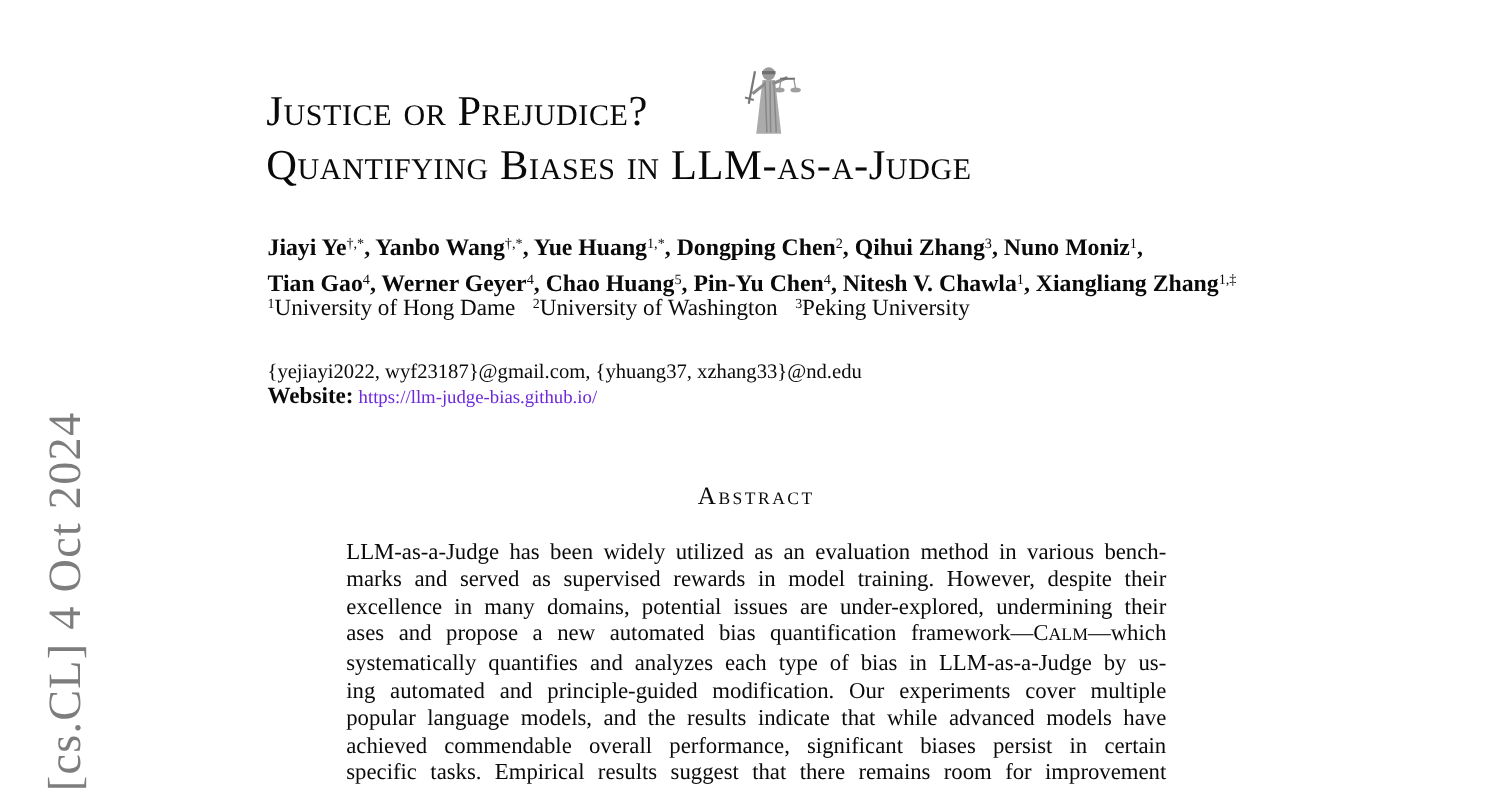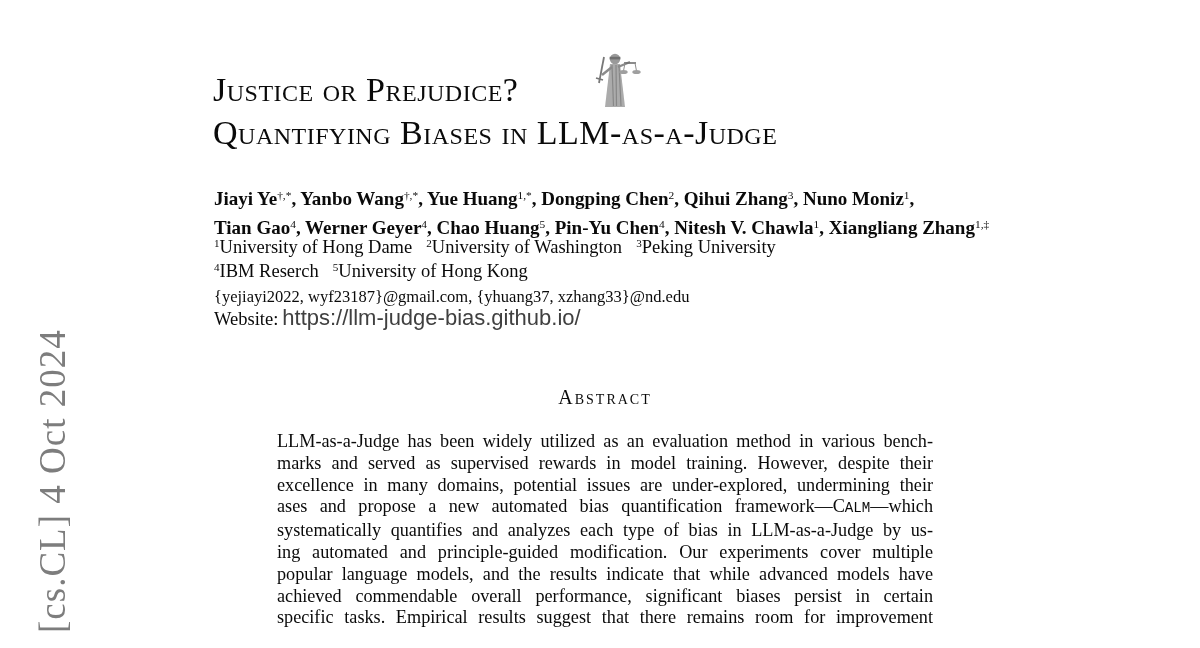--- a/index.html
+++ b/index.html
@@ -22,29 +22,29 @@
            line-height:25.5px;white-space:nowrap;}
   .sup{font-size:.6em;position:relative;top:-.5em;font-weight:normal;letter-spacing:0;}
 
   
   .affils{position:absolute;left:214px;top:236px;font-size:18.5px;line-height:22px;white-space:nowrap;}
   .affil{margin-right:14px;}
 
   
   .contact{position:absolute;left:214px;top:286px;line-height:21px;white-space:nowrap;}
   .mono{font-family:Liberation Serif, serif;font-size:16.5px;}
-  .weblabel{font-weight:normal;font-size:18.5px;}
-  .weblink{font-family:Liberation Sans, sans-serif;font-size:22px;color:#404040;text-decoration:none;}
+  .weblabel{font-weight:bold;font-size:18.5px;}
+  .weblink{font-family:Liberation Serif, serif;font-size:15px;color:#6d28d9;text-decoration:none;}
 
   
   .abstract-heading{position:absolute;left:277px;top:386px;width:656px;text-align:center;
                     font-variant:small-caps;font-size:20px;letter-spacing:2px;}
   .abstract{position:absolute;left:277px;top:431px;width:656px;font-size:18.2px;line-height:21.8px;}
   .abs-line{text-align:justify;text-align-last:justify;}
-  .sc{font-size:.78em;font-family:Liberation Mono, monospace;}
+  .sc{font-size:.78em;}
 </style>
 </head>
 <body>
 
 <div class="page">
 
   <div class="watermark">[cs.CL] 4 Oct 2024</div>
 
   <div class="title">
     <div><span>Justice or Prejudice?</span></div>
@@ -65,21 +65,20 @@
     </svg>
   </div>
 
   <div class="authors">
     <div><span><span>Jiayi Ye</span><span class="sup">†,*</span>, </span><span><span>Yanbo Wang</span><span class="sup">†,*</span>, </span><span><span>Yue Huang</span><span class="sup">1,*</span>, </span><span><span>Dongping Chen</span><span class="sup">2</span>, </span><span><span>Qihui Zhang</span><span class="sup">3</span>, </span><span><span>Nuno Moniz</span><span class="sup">1</span>,</span></div>
     <div><span><span>Tian Gao</span><span class="sup">4</span>, </span><span><span>Werner Geyer</span><span class="sup">4</span>, </span><span><span>Chao Huang</span><span class="sup">5</span>, </span><span><span>Pin-Yu Chen</span><span class="sup">4</span>, </span><span><span>Nitesh V. Chawla</span><span class="sup">1</span>, </span><span><span>Xiangliang Zhang</span><span class="sup">1,‡</span></span></div>
   </div>
 
   <div class="affils">
     <div><span class="affil"><span class="sup">1</span><span>University of Hong Dame</span></span><span class="affil"><span class="sup">2</span><span>University of Washington</span></span><span class="affil"><span class="sup">3</span><span>Peking University</span></span></div>
-    <div><span class="affil"><span class="sup">4</span><span>IBM Reserch</span></span><span class="affil"><span class="sup">5</span><span>University of Hong Kong</span></span></div>
   </div>
 
   <div class="contact">
     <div class="mono">{yejiayi2022, wyf23187}@gmail.com, {yhuang37, xzhang33}@nd.edu</div>
     <div>
       <span class="weblabel">Website:</span>
       <span> </span>
       <span class="weblink">https://llm-judge-bias.github.io/</span>
     </div>
   </div>

